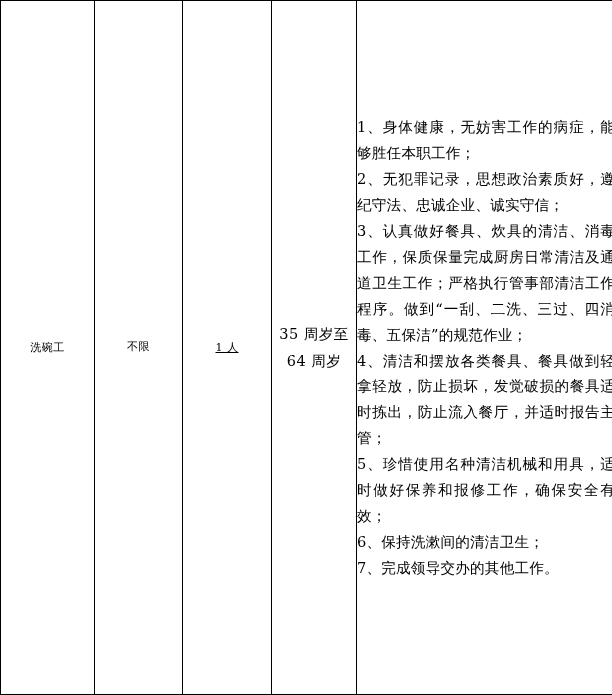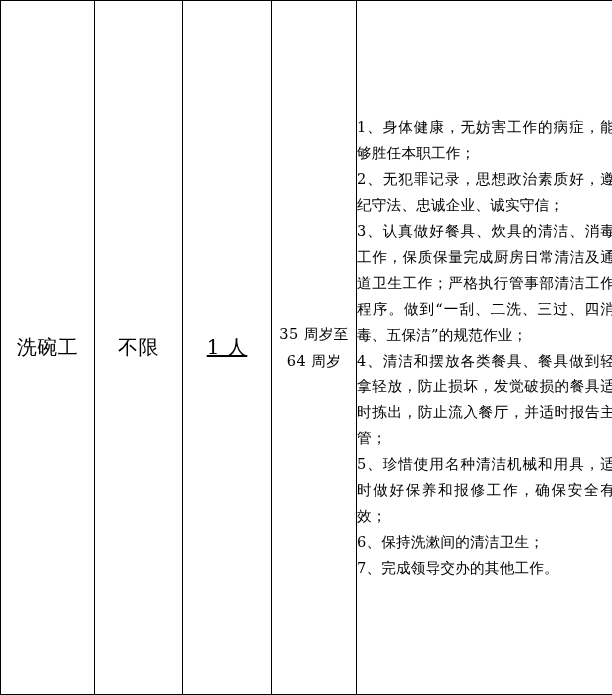--- a/index.html
+++ b/index.html
@@ -19,28 +19,28 @@
     width: 612px;
     height: 695px;
     table-layout: fixed;
   }
   table.job-table td {
     border: 1px solid #000000;
     vertical-align: middle;
     padding: 0;
   }
   td.col-position { width: 93px; }
-  td.col-education { width: 87px; }
+  td.col-education { width: 87px; font-family: Liberation Mono, monospace; }
   td.col-headcount { width: 88px; text-decoration: underline; }
   td.col-age { width: 84px; }
   td.col-requirements { width: 258px; }
 
   .cell-center {
     text-align: center;
-    font-size: 20px;
+    font-size: 11px;
     line-height: 1.75;
     letter-spacing: 0.5px;
   }
   .cell-age {
     text-align: center;
     font-size: 14.5px;
     line-height: 1.85;
     padding: 0 14px;
     letter-spacing: 0.5px;
   }

